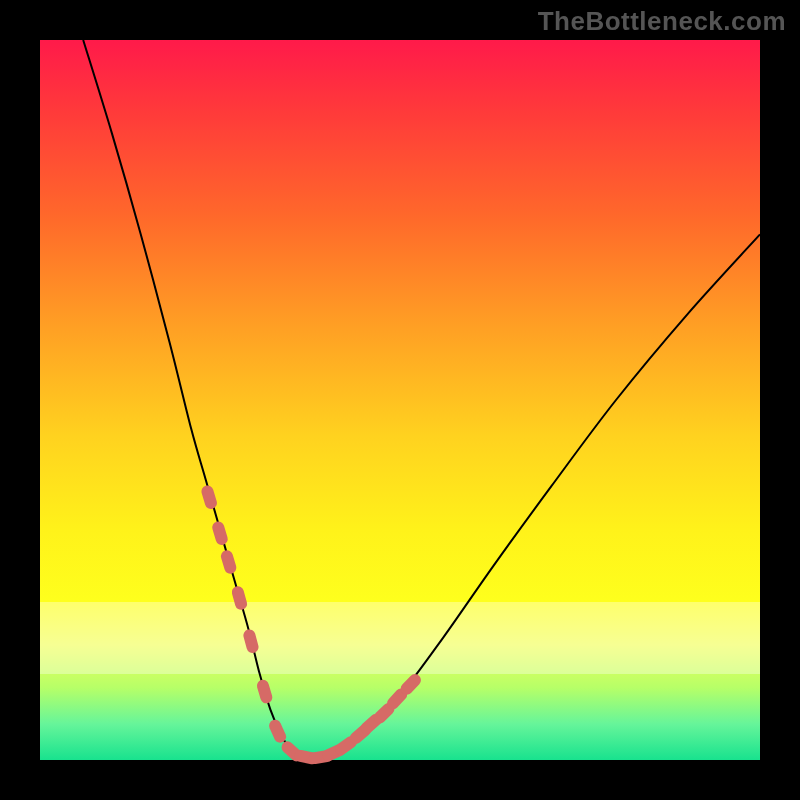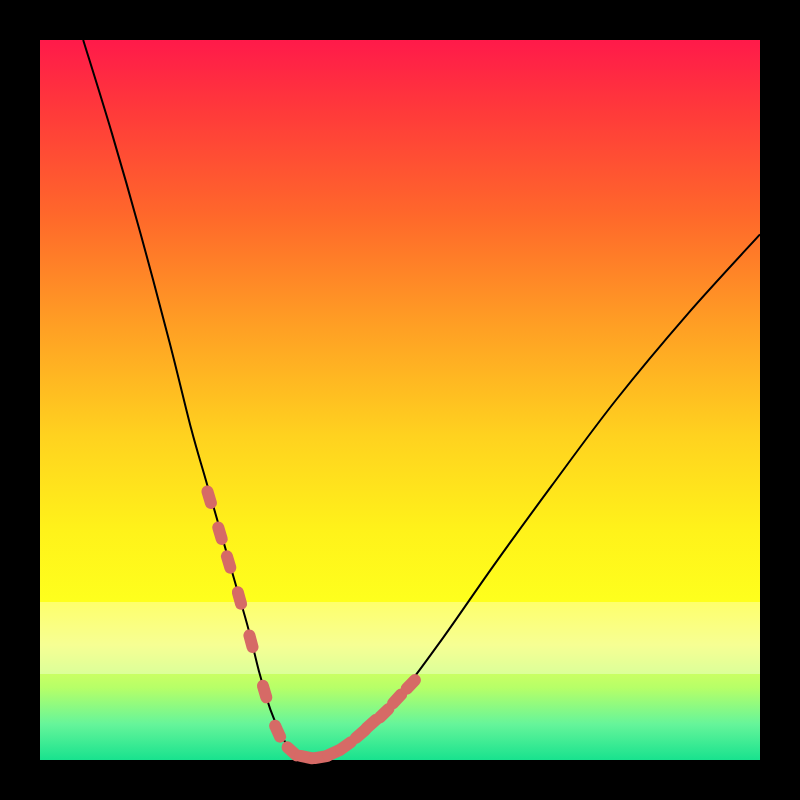--- a/index.html
+++ b/index.html
@@ -69,20 +69,21 @@
   }
   .marker {
     fill: #d66a66;
   }
 </style>
 </head>
 <body>
 
 <div class="frame">
 
+  <div class="watermark">TheBottleneck.com</div>
 
   <div class="plot-area">
 
     <div class="mild-band" id="band-0" style="top: 561.6px; height: 72px;"></div>
 
     <svg class="overlay" viewBox="0 0 720 720" preserveAspectRatio="none">
       <path id="curve-path" class="curve" d="M 43.199999999999996 0 C 48 15.600000000000003, 62.4 61.200000000000024, 72 93.60000000000002 C 81.60000000000001 126.00000000000003, 91.20000000000002 159.59999999999997, 100.80000000000001 194.39999999999998 C 110.4 229.2, 121.2 270, 129.6 302.40000000000003 C 138 334.80000000000007, 145.2 366, 151.2 388.8 C 157.2 411.6, 160.79999999999998 422.4, 165.6 439.2 C 170.4 456, 175.2 472.8, 180 489.6 C 184.8 506.40000000000003, 189.60000000000002 523.2, 194.4 540 C 199.2 556.8, 204.6 574.8, 208.79999999999998 590.4 C 212.99999999999997 606, 216 620.4, 219.6 633.6 C 223.2 646.8000000000001, 226.8 659.4000000000001, 230.4 669.6 C 234 679.8, 237.60000000000002 687.8399999999999, 241.20000000000002 694.8 C 244.8 701.76, 247.79999999999998 707.64, 251.99999999999997 711.36 C 256.2 715.08, 261.59999999999997 716.16, 266.4 717.12 C 271.2 718.08, 276 718.08, 280.8 717.12 C 285.6 716.16, 288 715.6800000000001, 295.2 711.36 C 302.4 707.04, 313.2 700.5600000000001, 324 691.2 C 334.8 681.84, 346.8 670.8000000000001, 360 655.2 C 373.2 639.6, 387.6 619.2, 403.20000000000005 597.6 C 418.80000000000007 576, 435.6 550.8000000000001, 453.6 525.6 C 471.6 500.40000000000003, 490.8 474, 511.2 446.4 C 531.6 418.79999999999995, 553.2 388.8, 576 360 C 598.8 331.2, 624 301.20000000000005, 648 273.6 C 672 246.00000000000003, 708 207.6, 720 194.39999999999998"></path>
       <g id="markers-group">
           <rect x="-12" y="-6" width="24" height="12" rx="6" class="marker" transform="translate(169.2 457.2) rotate(73.30075576600638)"></rect>
           <rect x="-12" y="-6" width="24" height="12" rx="6" class="marker" transform="translate(180 493.2) rotate(73.30075576600638)"></rect>

